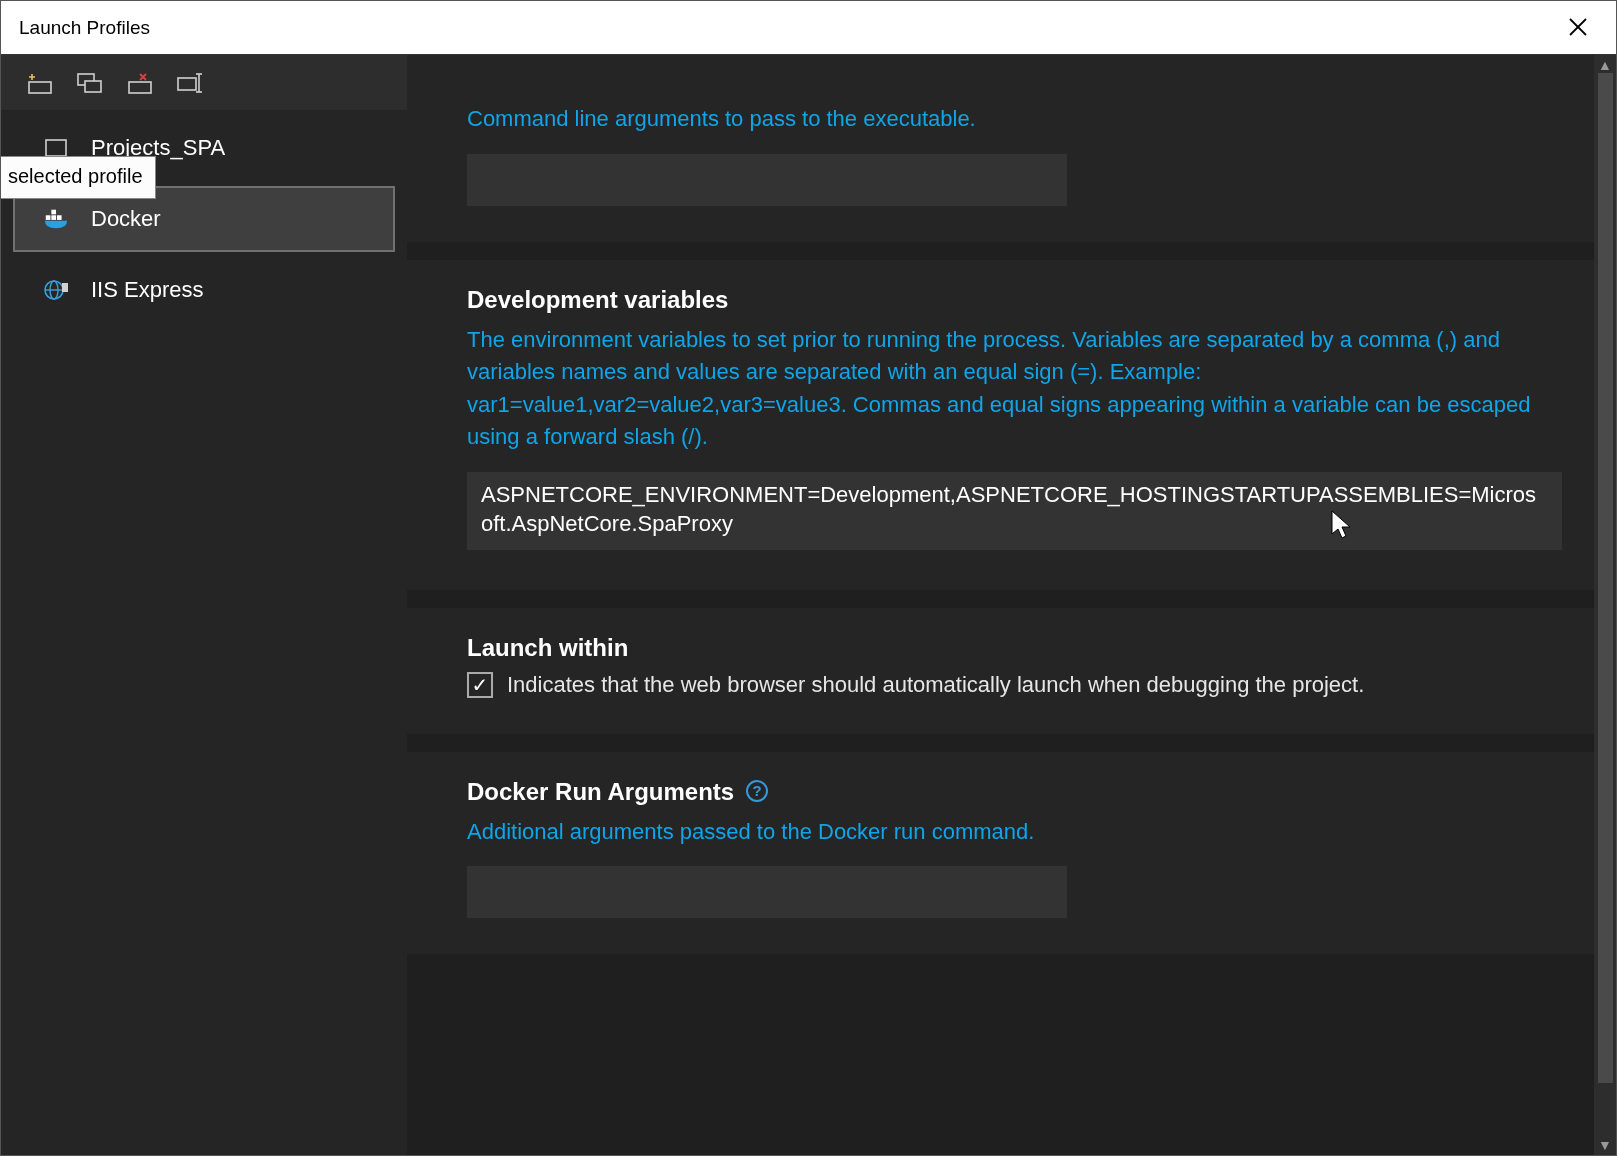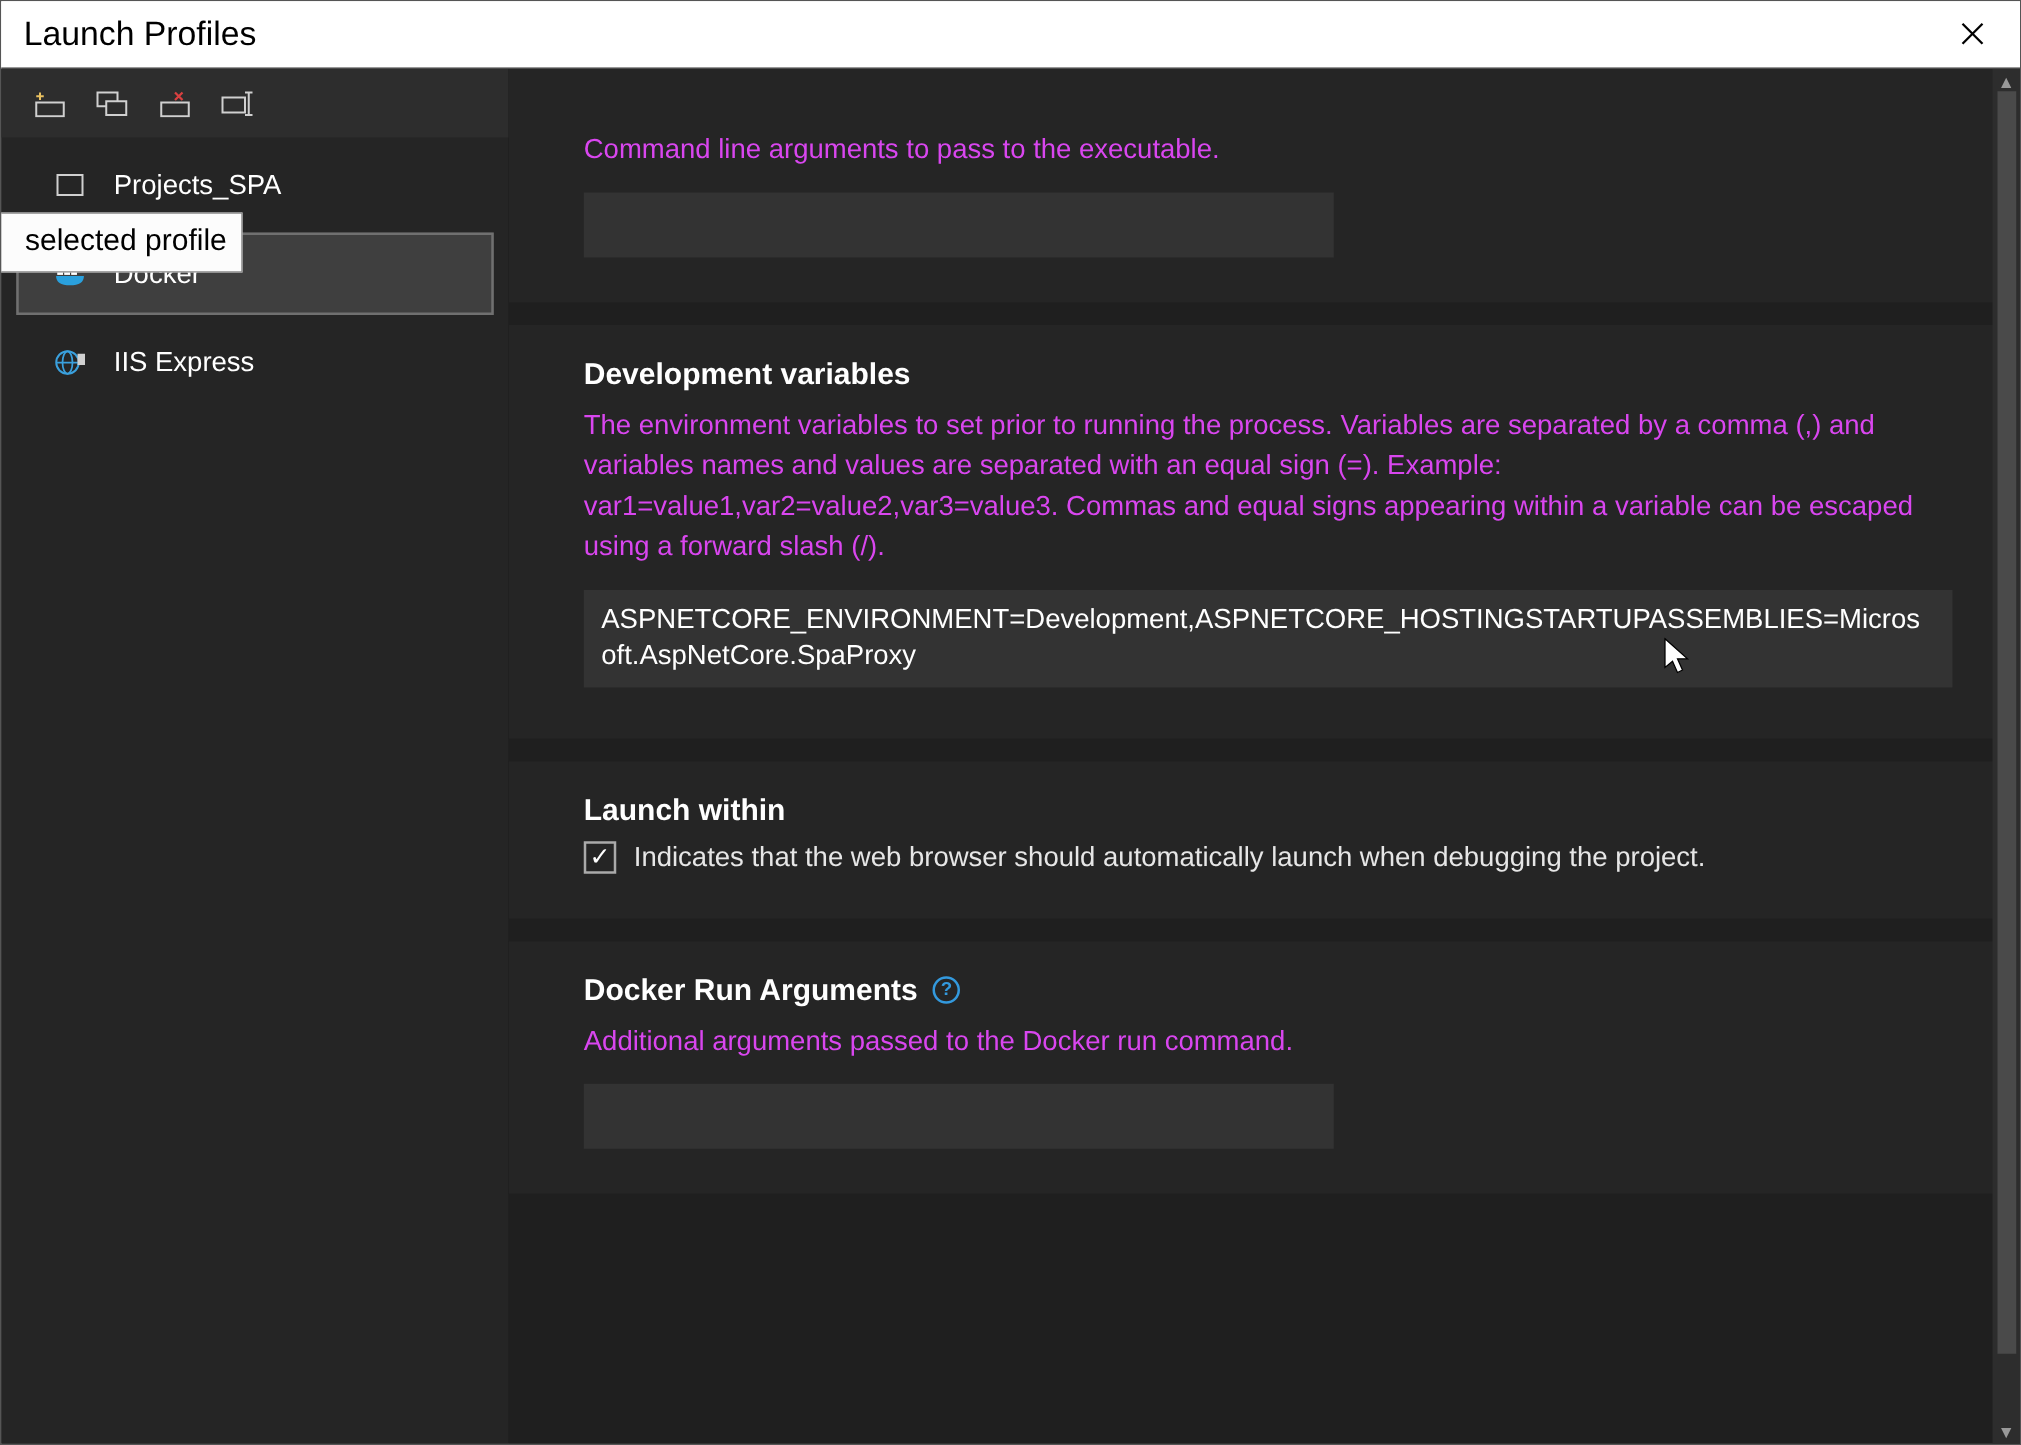--- a/index.html
+++ b/index.html
@@ -21,21 +21,21 @@
   .titlebar {
     height: 54px;
     background: #fff;
     display: flex;
     align-items: center;
     justify-content: space-between;
     padding: 0 18px;
     border-bottom: 1px solid #333;
   }
   .titlebar-title {
-    font-size: 27px;
+    font-size: 19px;
     color: #000;
   }
   .close-btn {
     font-size: 28px;
     color: #000;
     cursor: pointer;
     padding: 4px 10px;
   }
   .content {
     flex: 1;
@@ -90,25 +90,25 @@
   .profile-item .icon {
     width: 26px;
     height: 26px;
     display: inline-flex;
     align-items: center;
     justify-content: center;
   }
   .tooltip {
     position: absolute;
     left: -2px;
-    top: 115px;
+    top: 101px;
     background: #fcfcfc;
     color: #000;
-    font-size: 24px;
-    padding: 8px 12px 10px 20px;
+    font-size: 20px;
+    padding: 8px 12px 10px 8px;
     border: 1px solid #888;
     z-index: 10;
   }
   .main {
     flex: 1;
     background: #1f1f1f;
     overflow-y: hidden;
     position: relative;
   }
   .main-inner {
@@ -126,21 +126,21 @@
     font-size: 24px;
     font-weight: 600;
     color: #fff;
     margin-bottom: 10px;
     display: flex;
     align-items: center;
     gap: 8px;
   }
   .section-desc {
     font-size: 22px;
-    color: #d946ef;
+    color: #0ea5e9;
     line-height: 1.48;
     margin-bottom: 18px;
   }
   .text-input {
     background: #333333;
     border: none;
     outline: none;
     color: #fff;
     font-size: 22px;
     padding: 10px 14px;

